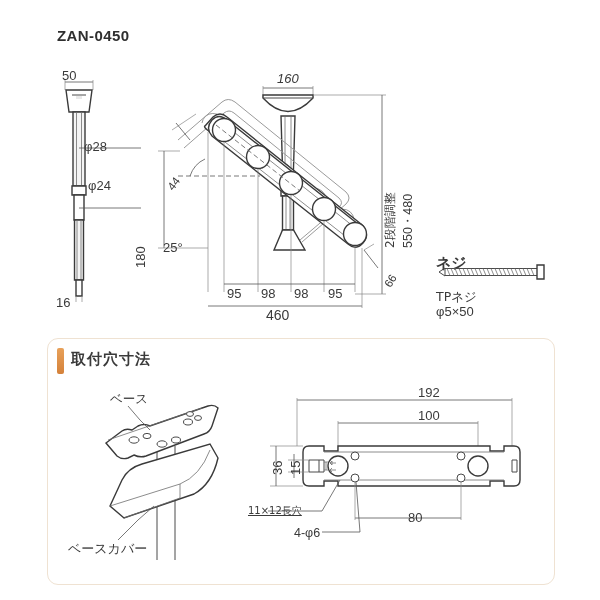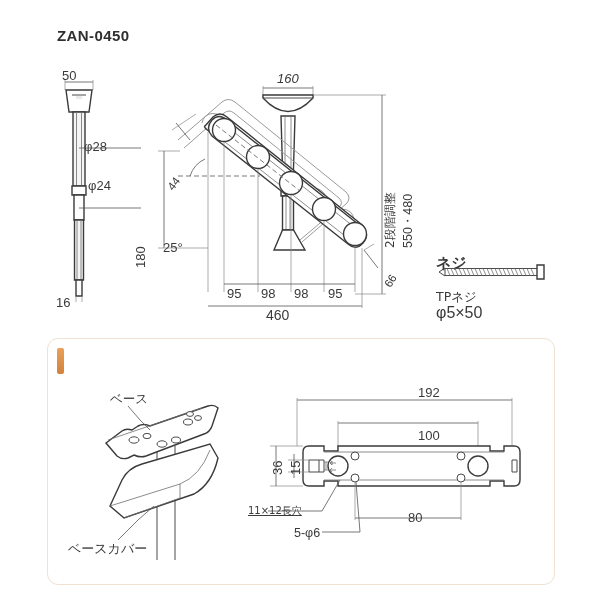--- a/index.html
+++ b/index.html
@@ -211,24 +211,25 @@
                M30 6.5 L33 13.5 M34 6.5 L37 13.5 M38 6.5 L41 13.5 M42 6.5 L45 13.5
                M46 6.5 L49 13.5 M50 6.5 L53 13.5 M54 6.5 L57 13.5 M58 6.5 L61 13.5
                M62 6.5 L65 13.5 M66 6.5 L69 13.5 M70 6.5 L73 13.5 M74 6.5 L77 13.5
                M78 6.5 L81 13.5 M82 6.5 L85 13.5 M86 6.5 L89 13.5 M90 6.5 L93 13.5
                M94 6.5 L97 13.5 M98 6.5 L101 13.5"></path>
     </g>
     <path class="ln2 wht" d="M104 3 L111 3 L111 17 L104 17 Z"></path>
   </svg>
 
   <div class="abs dim jp" style="left:436px;top:289px;font-size:12.5px;">TPネジ</div>
-  <div class="abs dim" style="left:436px;top:304px;font-size:16px;">φ5×50</div>
+  <div class="abs dim" style="left:436px;top:304px;font-size:13px;">φ5×50</div>
 
   <div class="abs" id="mounting-panel"></div>
   <div class="abs" id="panel-accent-bar"></div>
+  <div class="abs jp" id="panel-heading">取付穴寸法</div>
 
   <svg class="abs" style="left:62px;top:388px;" width="190" height="175" viewBox="0 0 190 175">
 
     <path class="ln" d="M95 55 L95 172 M113 58 L113 172"></path>
 
     <path class="ln2 wht" d="M44 55 L60 43 Q64 40 70 42 L76 38 Q82 35 88 38
              L146 18 Q152 16 156 20 L150 38 Q148 44 142 46
              L84 68 Q78 70 72 67 L66 70 Q60 72 55 68 Z"></path>
     <path class="lnThin" d="M46 52 L140 20"></path>
 
@@ -300,20 +301,20 @@
 
     <line class="dimline" x1="93" y1="138" x2="199" y2="138"></line>
     <line class="ext" x1="93" y1="102" x2="93" y2="140"></line>
     <line class="ext" x1="199" y1="102" x2="199" y2="140"></line>
 
     <path class="leader" d="M6 131 L60 131 L78 100"></path>
     <path class="leader" d="M60 152 L98 152 L94 102"></path>
   </svg>
 
   <div class="abs dim" style="left:418px;top:385px;">192</div>
-  <div class="abs dim" style="left:418px;top:428px;">100</div>
+  <div class="abs dim" style="left:418px;top:408px;">100</div>
   <div class="abs dim rot90" style="left:270px;top:475px;">36</div>
   <div class="abs dim rot90" style="left:288px;top:475px;">15</div>
   <div class="abs dim" style="left:408px;top:510px;">80</div>
   <div class="abs dim jp" style="left:248px;top:504px;font-size:10px;text-decoration:underline;">11×12長穴</div>
-  <div class="abs dim" style="left:294px;top:526px;font-size:12.5px;">5-φ6</div>
+  <div class="abs dim" style="left:294px;top:526px;font-size:12.5px;">4-φ6</div>
 
 </div>
 
 </body></html>

